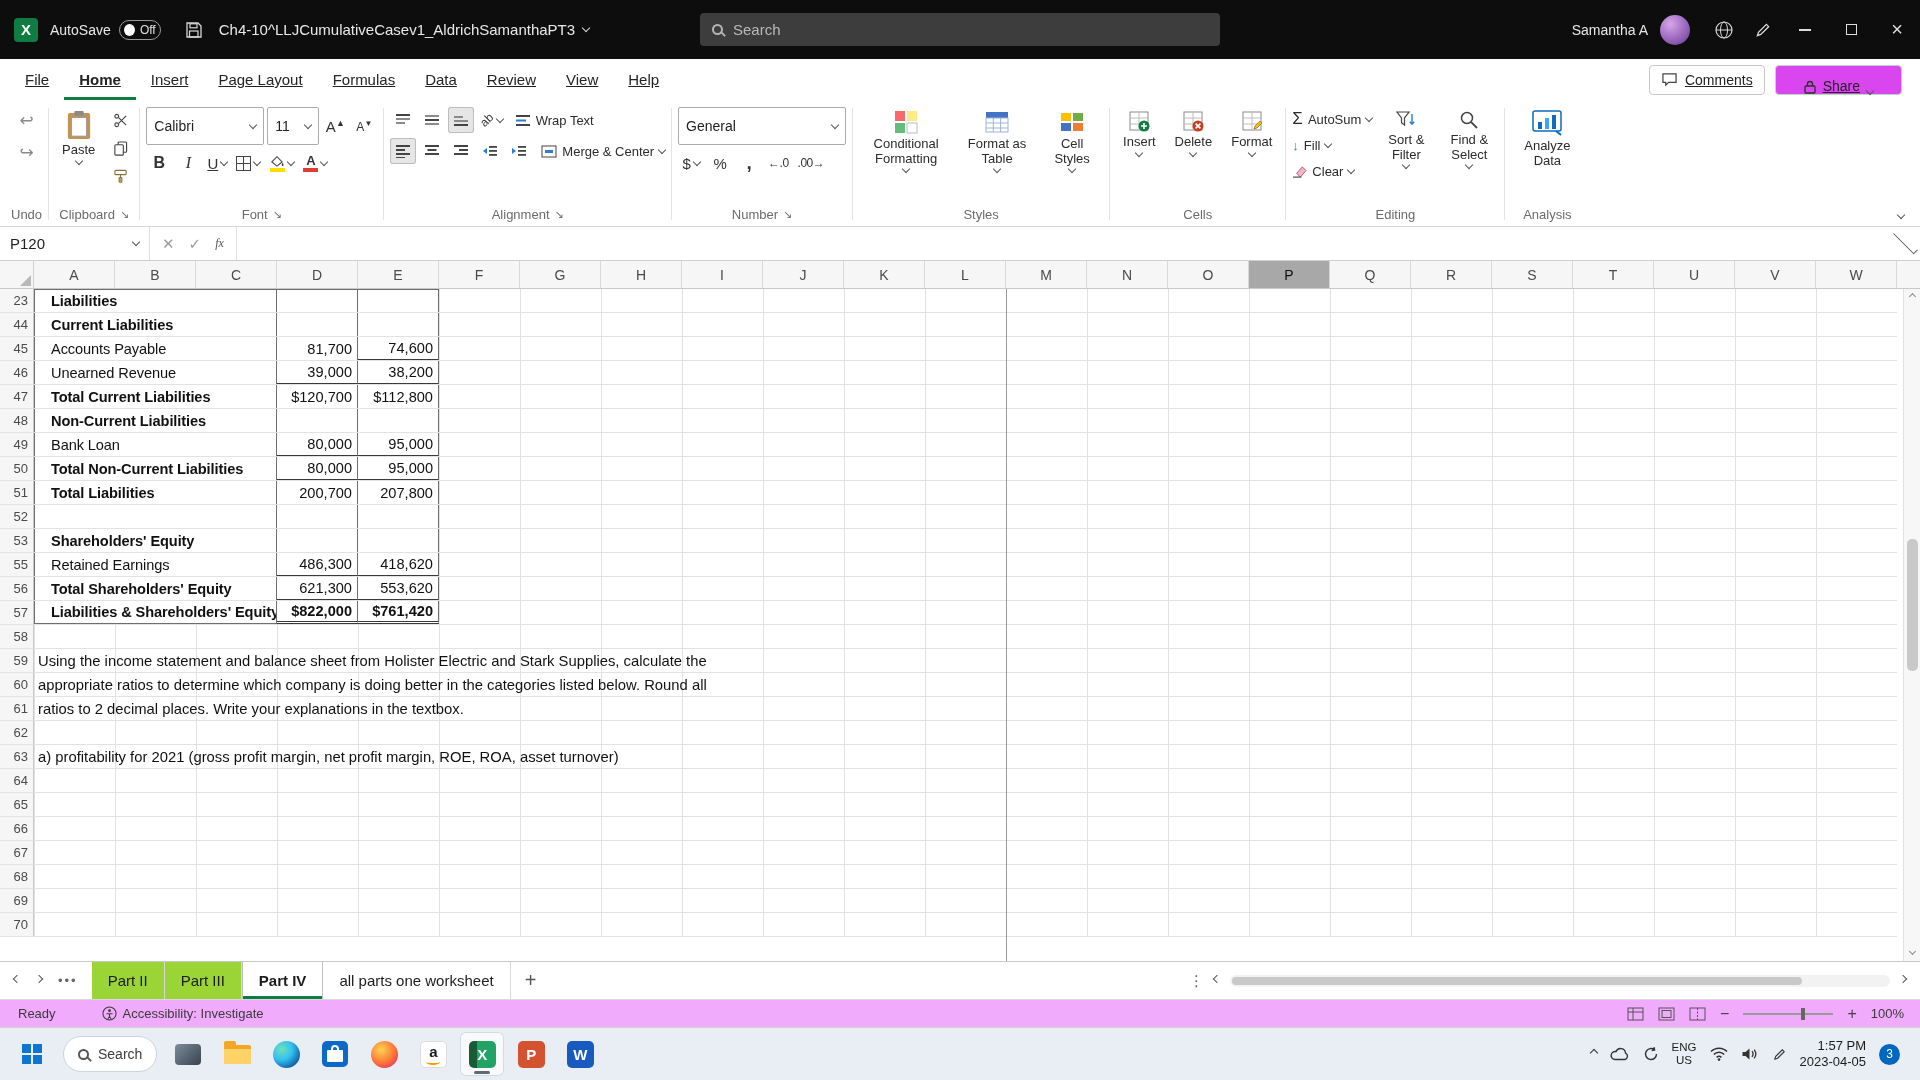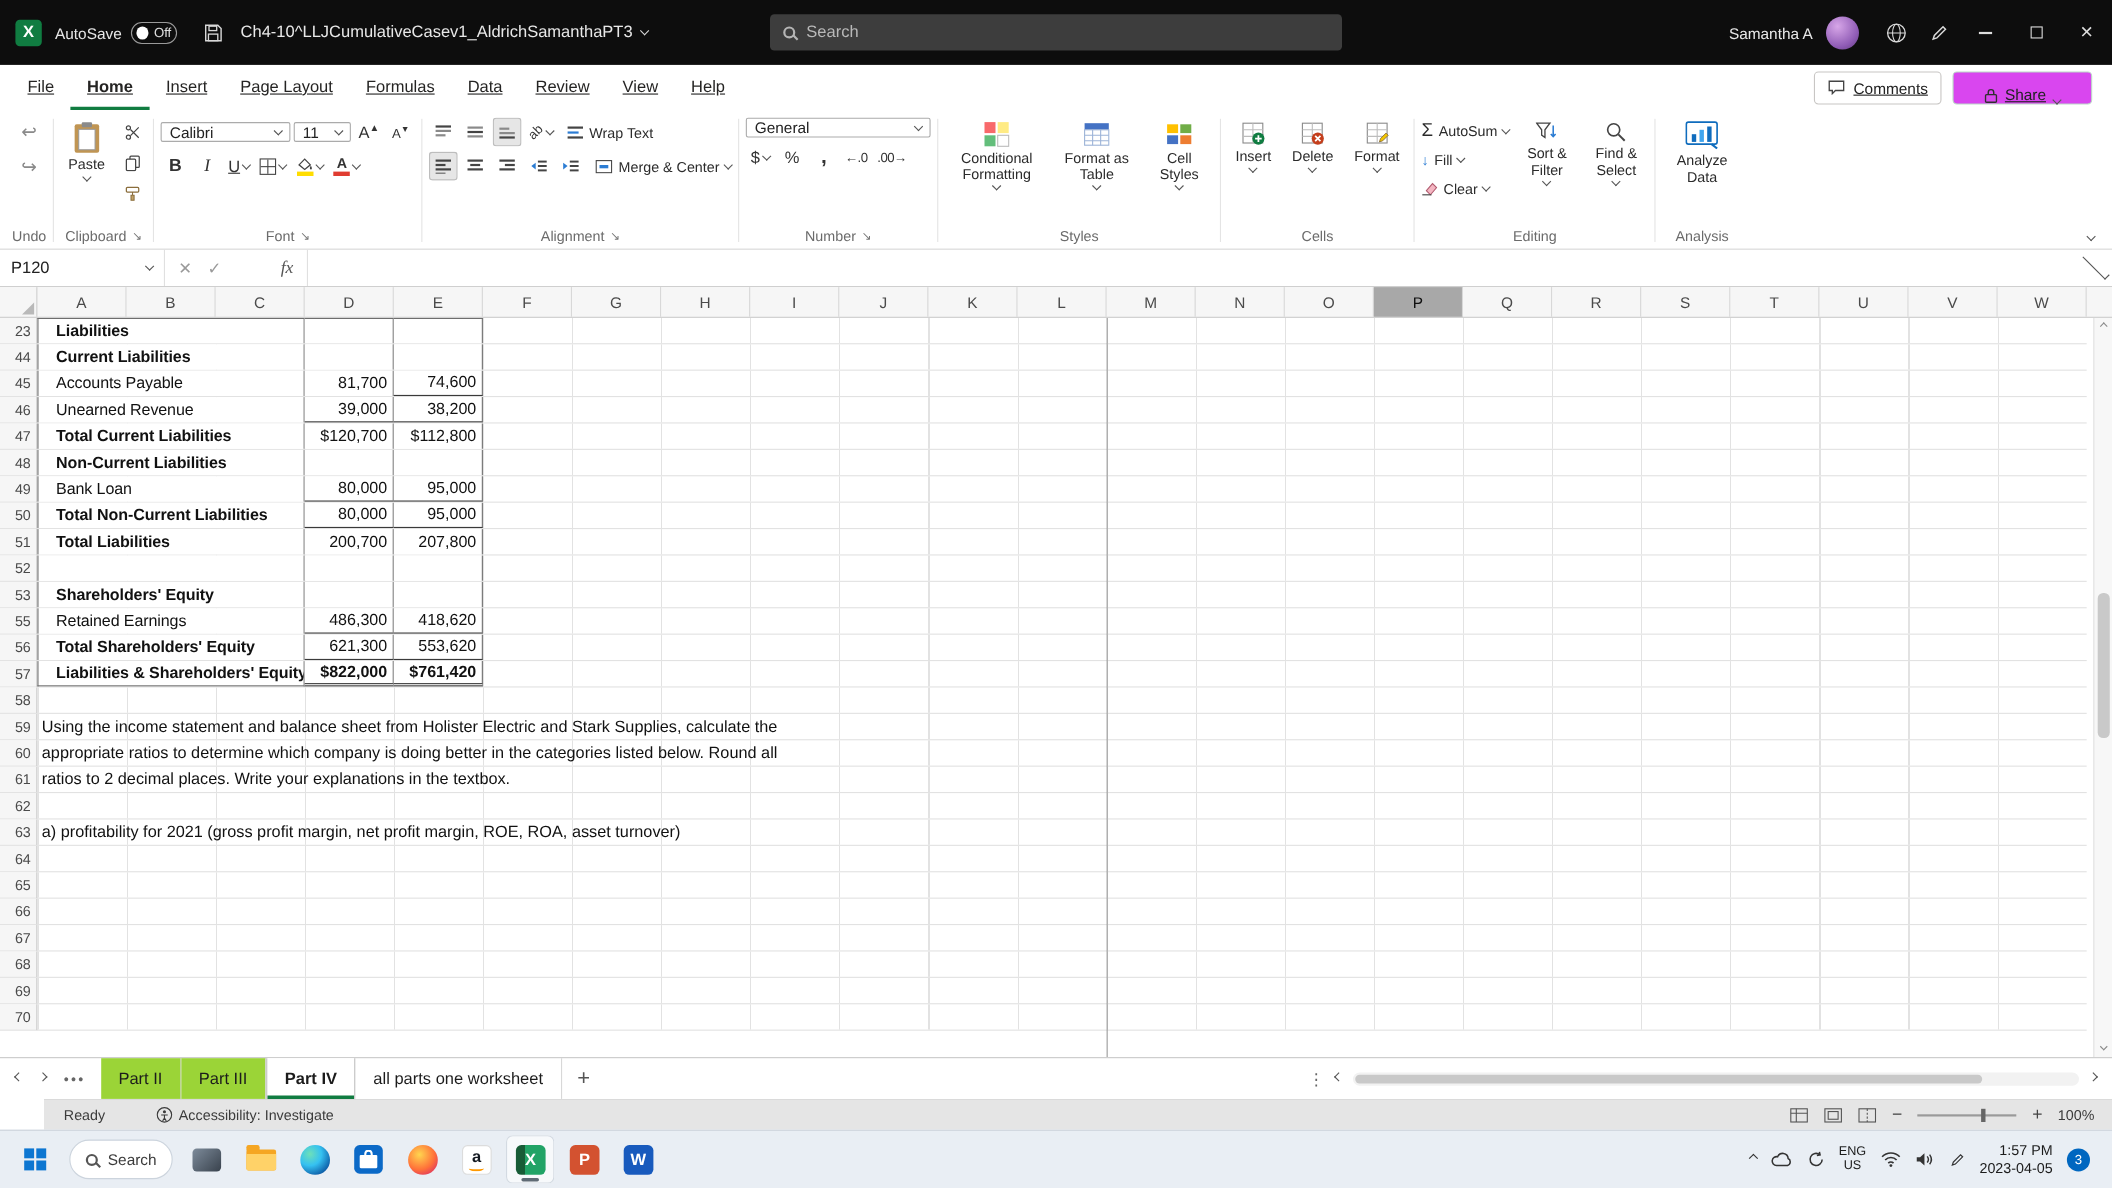--- a/index.html
+++ b/index.html
@@ -44,37 +44,37 @@
   .rsep { width:1px; background:#e4e4e4; margin:3px 3px 6px 3px; flex-shrink:0; }
   .rgroup { display:flex; flex-direction:column; padding:0 3px; position:relative; flex-shrink:0; }
   .rg-body { flex:1; display:flex; align-items:flex-start; gap:5px; padding-top:2px; }
   .rg-label { height:24px; display:flex; align-items:center; justify-content:center; gap:5px; color:#6b6b6b; font-size:13px; }
   .launch { font-size:11px; color:#777; }
   .rows2 { display:flex; flex-direction:column; gap:5px; }
   .hrow { display:flex; align-items:center; gap:3px; }
   .sbtn { display:flex; align-items:center; justify-content:center; min-width:26px; height:26px; background:transparent; border:none; font-size:15px; color:#333; gap:3px; border-radius:3px; padding:0 3px; font-family:inherit; }
   .sbtn.on { background:#e6e6e6; box-shadow:inset 0 0 0 1px #bdbdbd; }
   .bigbtn { display:flex; flex-direction:column; align-items:center; gap:3px; padding:3px 7px; font-size:13px; color:#2b2b2b; text-align:center; line-height:1.12; background:none; border:none; font-family:inherit; }
-  .combo { display:flex; align-items:center; justify-content:space-between; border:1px solid #ababab; border-radius:2px; height:18px; padding:0 7px; font-size:14px; background:#fff; gap:8px; }
+  .combo { display:flex; align-items:center; justify-content:space-between; border:1px solid #ababab; border-radius:2px; height:38px; padding:0 7px; font-size:14px; background:#fff; gap:8px; }
   .bold-b { font-weight:800; font-size:16px; } .ital-i { font-style:italic; font-family:"Liberation Serif",serif; font-size:16px; }
   .und-u { text-decoration:underline; font-size:15px; }
   .grid-ico { width:15px; height:15px; border:1px solid #444;
       background:linear-gradient(#444,#444) center/100% 1px no-repeat, linear-gradient(#444,#444) center/1px 100% no-repeat; }
   .cbar { width:15px; height:4px; margin-top:1px; }
   .colbtn { display:flex; flex-direction:column; align-items:center; line-height:1; }
   .dec { font-size:12px; color:#333; letter-spacing:-0.5px; }
   .sigma { font-size:17px; }
   .mini { display:flex; align-items:center; gap:5px; height:24px; font-size:13px; color:#2b2b2b; background:none; border:none; font-family:inherit; }
   .rib-collapse { position:absolute; right:16px; bottom:8px; }
 
   
   .fxbar { height:34px; display:flex; align-items:center; background:#fff; border-bottom:1px solid #cfcfcf; flex-shrink:0; }
   .namebox { width:150px; height:100%; display:flex; align-items:center; justify-content:space-between; padding:0 10px; border-right:1px solid #e0e0e0; font-size:15px; }
   .fxbtns { display:flex; align-items:center; gap:14px; padding:0 12px; border-right:1px solid #e0e0e0; color:#9a9a9a; font-size:15px; height:100%; }
-  .fx { font-family:"Liberation Serif",serif; font-style:italic; color:#555; font-size:16px;margin-left:40px; }
+  .fx { font-family:"Liberation Serif",serif; font-style:italic; color:#555; font-size:12px; }
   .fxinput { flex:1; height:100%; }
   .fxbar .endchev { padding:0 14px; }
 
   
   .chdr { height:28px; display:flex; background:#f6f6f6; border-bottom:1px solid #c9c9c9; font-size:14px; color:#4a4a4a; flex-shrink:0; }
   .corner { width:34px; border-right:1px solid #cfcfcf; position:relative; flex-shrink:0; }
   .corner::after { content:""; position:absolute; right:2px; bottom:2px; border-style:solid; border-width:0 0 11px 11px; border-color:transparent transparent #b9b9b9 transparent; }
   .col-h { width:81px; display:flex; align-items:center; justify-content:center; border-right:1px solid #d8d8d8; flex-shrink:0; }
   .col-h.sel { background:#a8a8a8; color:#0f0f0f; }
 
@@ -105,21 +105,21 @@
   .stab { display:flex; align-items:center; padding:0 16px; font-size:15px; color:#1c1c1c; border-right:1px solid #d8d8d8; white-space:nowrap; }
   .stab.colored { background:#9bd437; }
   .stab.active { background:#fff; font-weight:700; box-shadow:inset 0 -3px 0 #107c41; border-right:1px solid #c0c0c0; border-left:1px solid #c0c0c0; }
   .addtab { display:flex; align-items:center; justify-content:center; width:40px; font-size:20px; color:#555; }
   .stabs-right { margin-left:auto; display:flex; align-items:center; gap:10px; padding-right:14px; }
   .vdots { color:#666; font-size:15px; }
   .hs-track { width:660px; height:12px; background:#f2f2f2; border-radius:6px; position:relative; }
   .hs-thumb { position:absolute; left:2px; top:2px; width:570px; height:8px; background:#c9c9c9; border-radius:4px; }
 
   
-  .sbar { height:28px; background:#e5e5e5; border-top:1px solid #dadada; display:flex; align-items:center; font-size:13px; color:#3b3b3b; flex-shrink:0;margin-left:40px; }
+  .sbar { height:28px; background:#f0abfc; border-top:1px solid #dadada; display:flex; align-items:center; font-size:13px; color:#3b3b3b; flex-shrink:0; }
   .sb-ready { padding-left:18px; }
   .sb-acc { margin-left:46px; display:flex; align-items:center; gap:6px; }
   .sb-right { margin-left:auto; display:flex; align-items:center; gap:14px; padding-right:16px; }
   .zoom-track { width:90px; height:2px; background:#9a9a9a; position:relative; }
   .zoom-thumb { position:absolute; left:58px; top:-5px; width:4px; height:12px; background:#666; }
   .zi { font-size:16px; color:#444; }
 
   
   .task { height:53px; background:#e9eef4; border-top:1px solid #ccd3db; display:flex; align-items:center; padding:0 10px; gap:5px; flex-shrink:0; }
   .tapp { width:44px; height:44px; border-radius:6px; display:flex; align-items:center; justify-content:center; position:relative; flex-shrink:0; }

